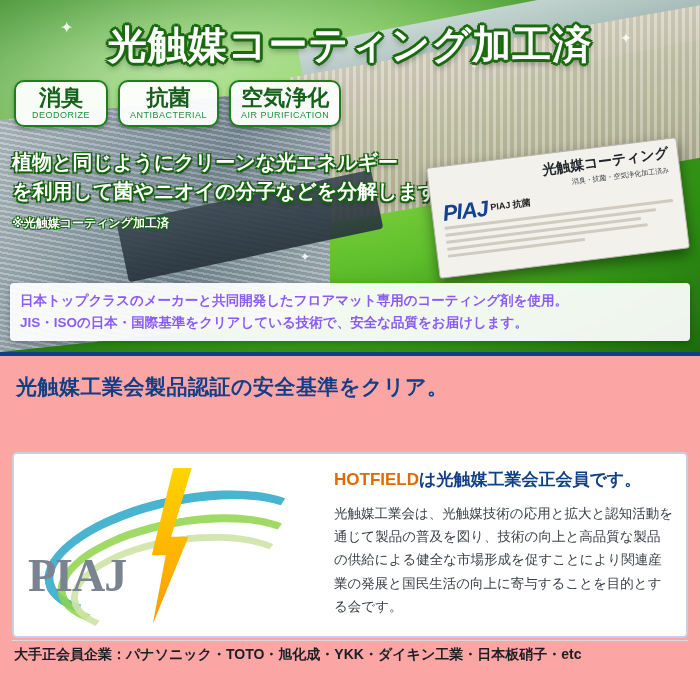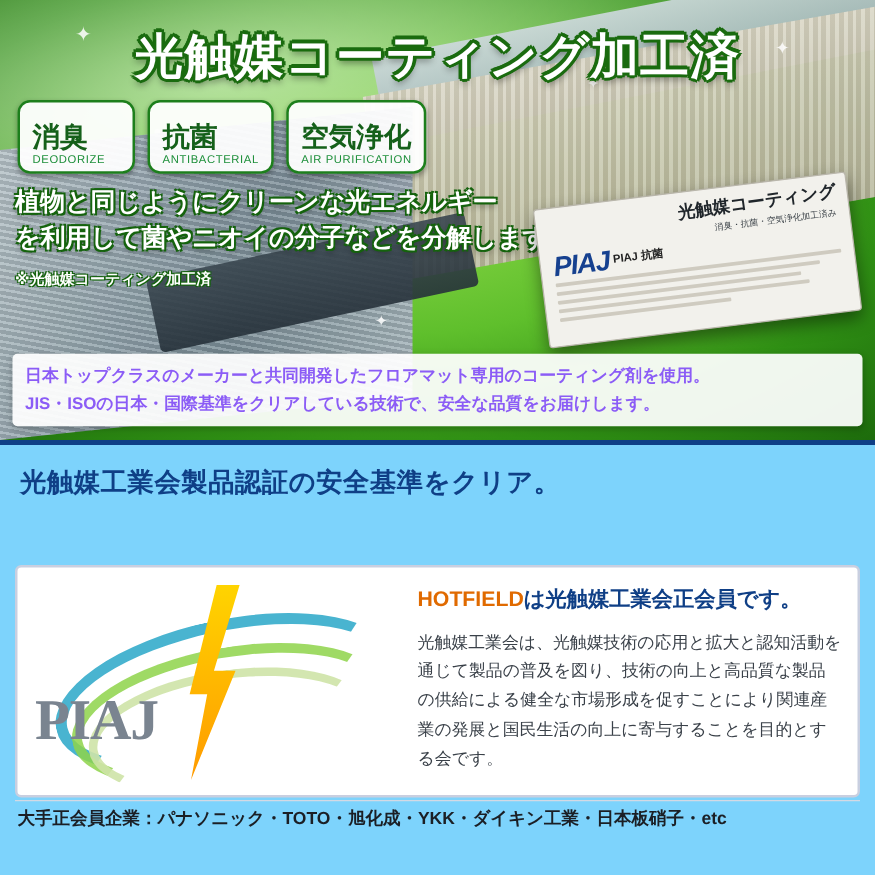--- a/index.html
+++ b/index.html
@@ -67,21 +67,21 @@
       0 -3px 0 #1a6b0f, 0 3px 0 #1a6b0f, -3px 0 0 #1a6b0f, 3px 0 0 #1a6b0f,
       0 4px 6px rgba(0,0,0,.45);
     white-space:nowrap;
   }
 
   
   .badges{position:absolute;left:14px;top:80px;display:flex;gap:10px;}
   .badge{
     background:rgba(255,255,255,.94);
     border:2px solid #1d7f1c;border-radius:10px;
-    padding:16px 10px 5px;min-width:70px;
+    padding:4px 10px 5px;text-align:center;min-width:70px;
     box-shadow:0 2px 4px rgba(0,0,0,.3);
   }
   .badge .jp{font-size:22px;font-weight:bold;color:#15601a;line-height:1.1;}
   .badge .en{font-size:9px;font-weight:normal;color:#1d8f3a;letter-spacing:.5px;}
 
   
   .lead{
     position:absolute;left:12px;top:148px;width:470px;
     font-size:20px;font-weight:bold;color:#ffffff;line-height:1.45;
     text-shadow:-1.5px -1.5px 0 #15630d,1.5px -1.5px 0 #15630d,-1.5px 1.5px 0 #15630d,1.5px 1.5px 0 #15630d, 0 3px 5px rgba(0,0,0,.4);
@@ -115,21 +115,21 @@
     position:absolute;left:10px;right:10px;top:283px;height:58px;
     background:rgba(255,255,255,.93);border-radius:4px;
     box-shadow:0 2px 6px rgba(0,0,0,.25);
     padding:7px 10px;box-sizing:border-box;
   }
   .notebox p{margin:0;font-size:13.5px;color:#8b5cf6;line-height:1.62;font-weight:bold;}
 
   
   .bottom{
     position:absolute;left:0;top:352px;width:700px;height:348px;
-    background:#7dd3fc;border-top:4px solid #0f3f86;box-sizing:border-box;
+    background:#fca5a5;border-top:4px solid #0f3f86;box-sizing:border-box;
   }
   .b-head{
     position:absolute;left:16px;top:14px;width:660px;
     font-size:21px;font-weight:bold;color:#0f3f86;line-height:1.6;
     letter-spacing:.5px;
   }
   .panel{
     position:absolute;left:12px;right:12px;top:96px;height:182px;
     border:2px solid #c9cfe0;border-radius:5px;background:#ffffff;overflow:hidden;
   }

